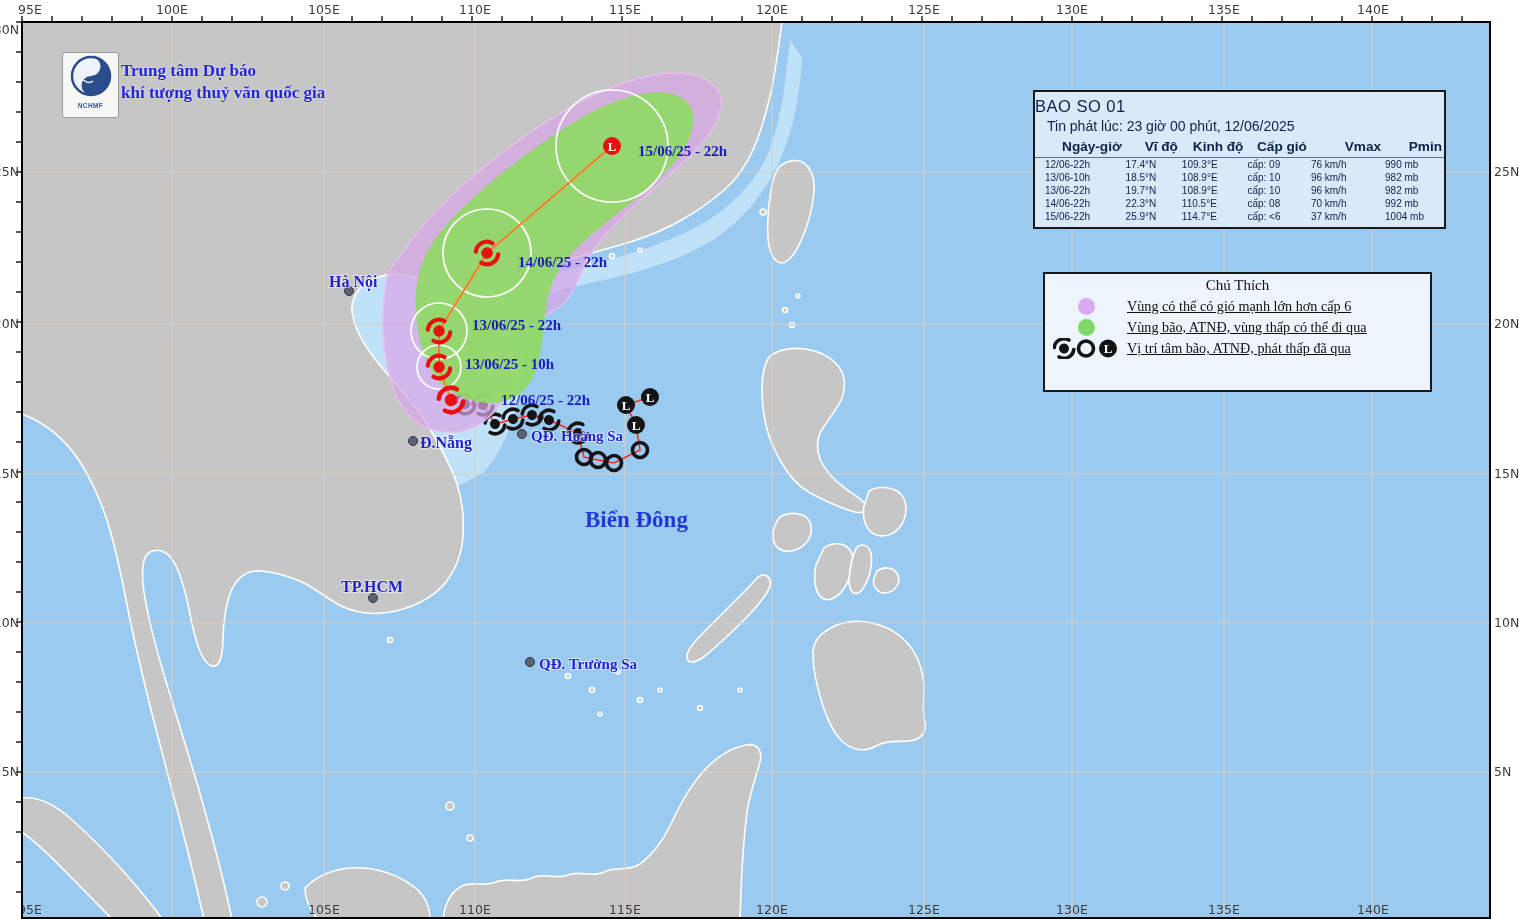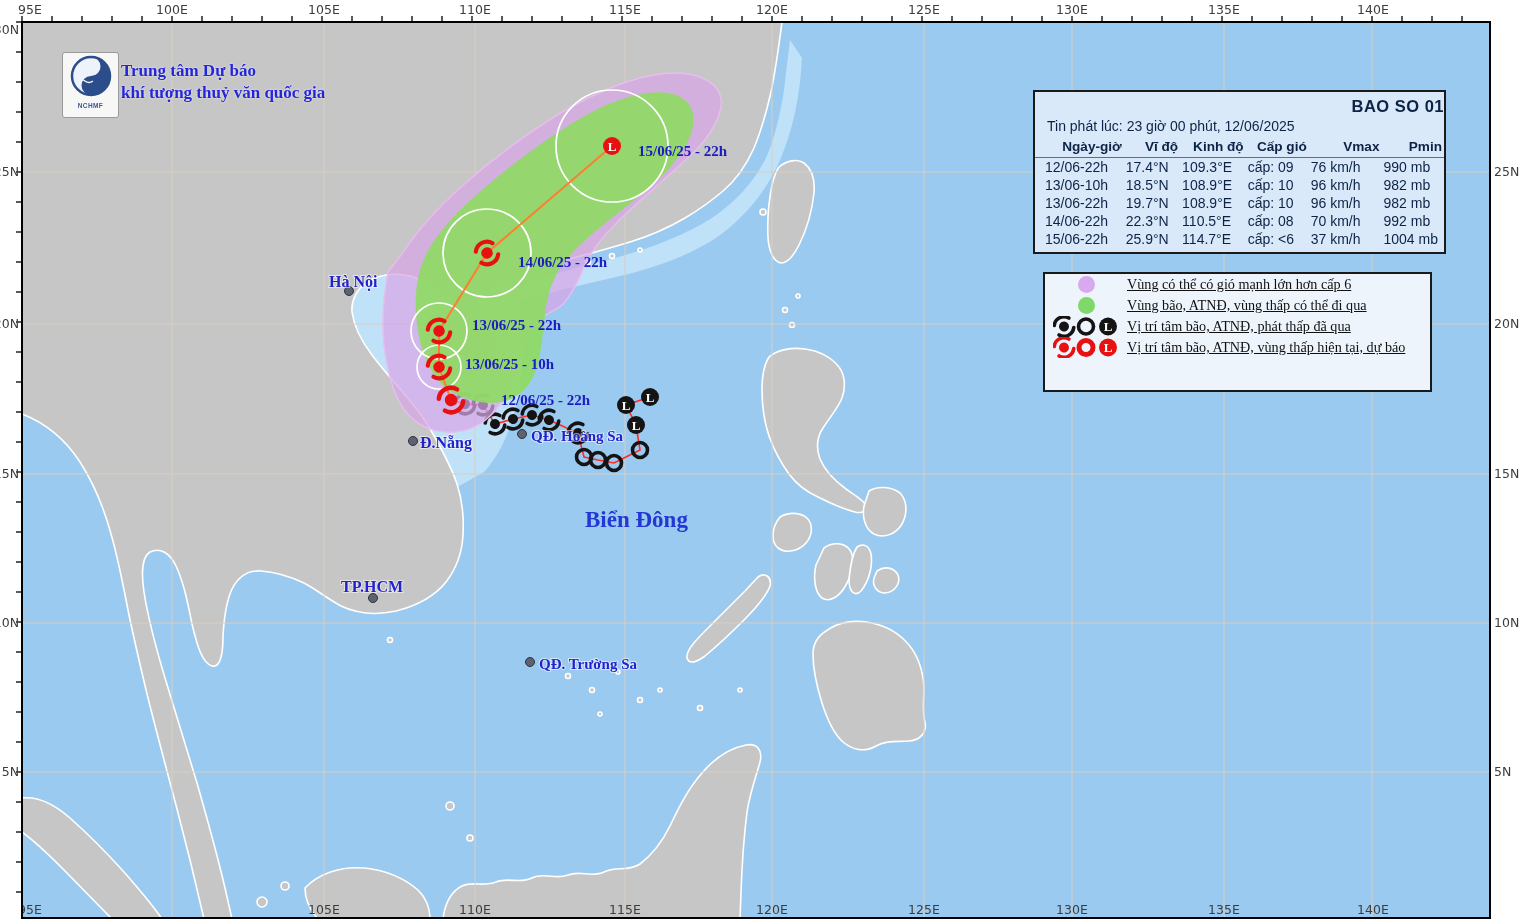--- a/index.html
+++ b/index.html
@@ -12,26 +12,26 @@
   .time-label{font-family:"Liberation Serif","DejaVu Serif",serif;font-weight:bold;font-size:15px;fill:#1c1cc0;}
   .sea-label{font-family:"Liberation Serif","DejaVu Serif",serif;font-weight:bold;font-size:23px;fill:#2337d4;}
   .logo-box{position:absolute;left:62px;top:52px;width:55px;height:64px;background:#f7f7f5;
             border:1px solid #9a9a9a;border-radius:3px;text-align:center;}
   .logo-box .nchmf{font-size:6.5px;font-weight:bold;color:#3a57a0;letter-spacing:.4px;margin-top:-1px;}
   .agency{position:absolute;left:121px;top:60px;font-family:"Liberation Serif","DejaVu Serif",serif;
           font-weight:bold;font-size:17px;color:#2424d8;line-height:22px;
           text-shadow:0 0 2px rgba(255,255,255,.9);}
   .bulletin{position:absolute;left:1033px;top:90px;width:409px;background:var(--table-bg);
             border:2px solid #1a1a1a;color:#0d2346;font-size:13.4px;padding:3px 0 4px 0;}
-  .bulletin .t1{text-align:right;font-weight:bold;font-size:16.5px;letter-spacing:.5px;padding:2px 0 1px;}
+  .bulletin .t1{text-align:left;font-weight:normal;font-size:16.5px;letter-spacing:.5px;padding:2px 0 1px;}
   .bulletin .t2{text-align:left;font-size:14px;padding:1px 12px 3px;}
   .bulletin table{border-collapse:collapse;width:100%;}
   .bulletin th{font-weight:bold;font-size:13.6px;text-align:right;padding:2px 2px 3px 2px;
                border-bottom:1px solid #5a6f8c;}
-  .bulletin td{padding:1px 2px;font-size:14px;white-space:nowrap;margin-left:36px;}
+  .bulletin td{padding:1px 2px;font-size:10px;white-space:nowrap;margin-left:36px;}
   .legendbox{position:absolute;left:1043px;top:272px;width:385px;height:116px;background:var(--legend-bg);
              border:2px solid #1a1a1a;font-family:"Liberation Serif","DejaVu Serif",serif;color:#101010;}
   .legendbox .lt{text-align:center;font-size:15px;padding:3px 0 2px;}
   .legend-row{display:flex;align-items:center;height:21px;}
   .legend-icon{width:82px;display:flex;justify-content:center;align-items:center;flex:0 0 82px;}
   .legend-text{font-size:14.2px;white-space:nowrap;text-decoration:underline;}
   .dot{border-radius:50%;width:17px;height:17px;}
 </style>
 </head>
 <body>
@@ -373,20 +373,21 @@
             <td>cấp: &lt;6</td>
             <td>37 km/h</td>
             <td>1004 mb</td>
           </tr>
         </tbody>
   </table>
 </div>
 
 
 <div class="legendbox">
+  <div class="lt">Chú Thích</div>
   <div id="legend-rows">
         <div class="legend-row">
           <div class="legend-icon">
             <div class="dot" style="background: rgb(217, 169, 239);"></div>
           </div>
           <div class="legend-text">Vùng có thể có gió mạnh lớn hơn cấp 6</div>
         </div>
         <div class="legend-row">
           <div class="legend-icon">
             <div class="dot" style="background: rgb(126, 217, 106);"></div>
@@ -396,26 +397,16 @@
         <div class="legend-row">
           <div class="legend-icon">
             <svg width="66" height="21">
               <use href="#sym-storm" x="11" y="10.5" color="#141414"></use>
               <use href="#sym-ring" x="33" y="10.5" color="#141414"></use>
               <use href="#sym-low" x="55" y="10.5" color="#141414"></use>
             </svg>
           </div>
           <div class="legend-text">Vị trí tâm bão, ATNĐ, phát thấp đã qua</div>
         </div>
-        <div class="legend-row">
-          <div class="legend-icon">
-            <svg width="66" height="21">
-              <use href="#sym-storm" x="11" y="10.5" color="#e81111"></use>
-              <use href="#sym-ring-thick" x="33" y="10.5" color="#e81111"></use>
-              <use href="#sym-low" x="55" y="10.5" color="#e81111"></use>
-            </svg>
-          </div>
-          <div class="legend-text">Vị trí tâm bão, ATNĐ, vùng thấp hiện tại, dự báo</div>
-        </div>
       </div>
 </div>
 
 </div>
 
 </body></html>

